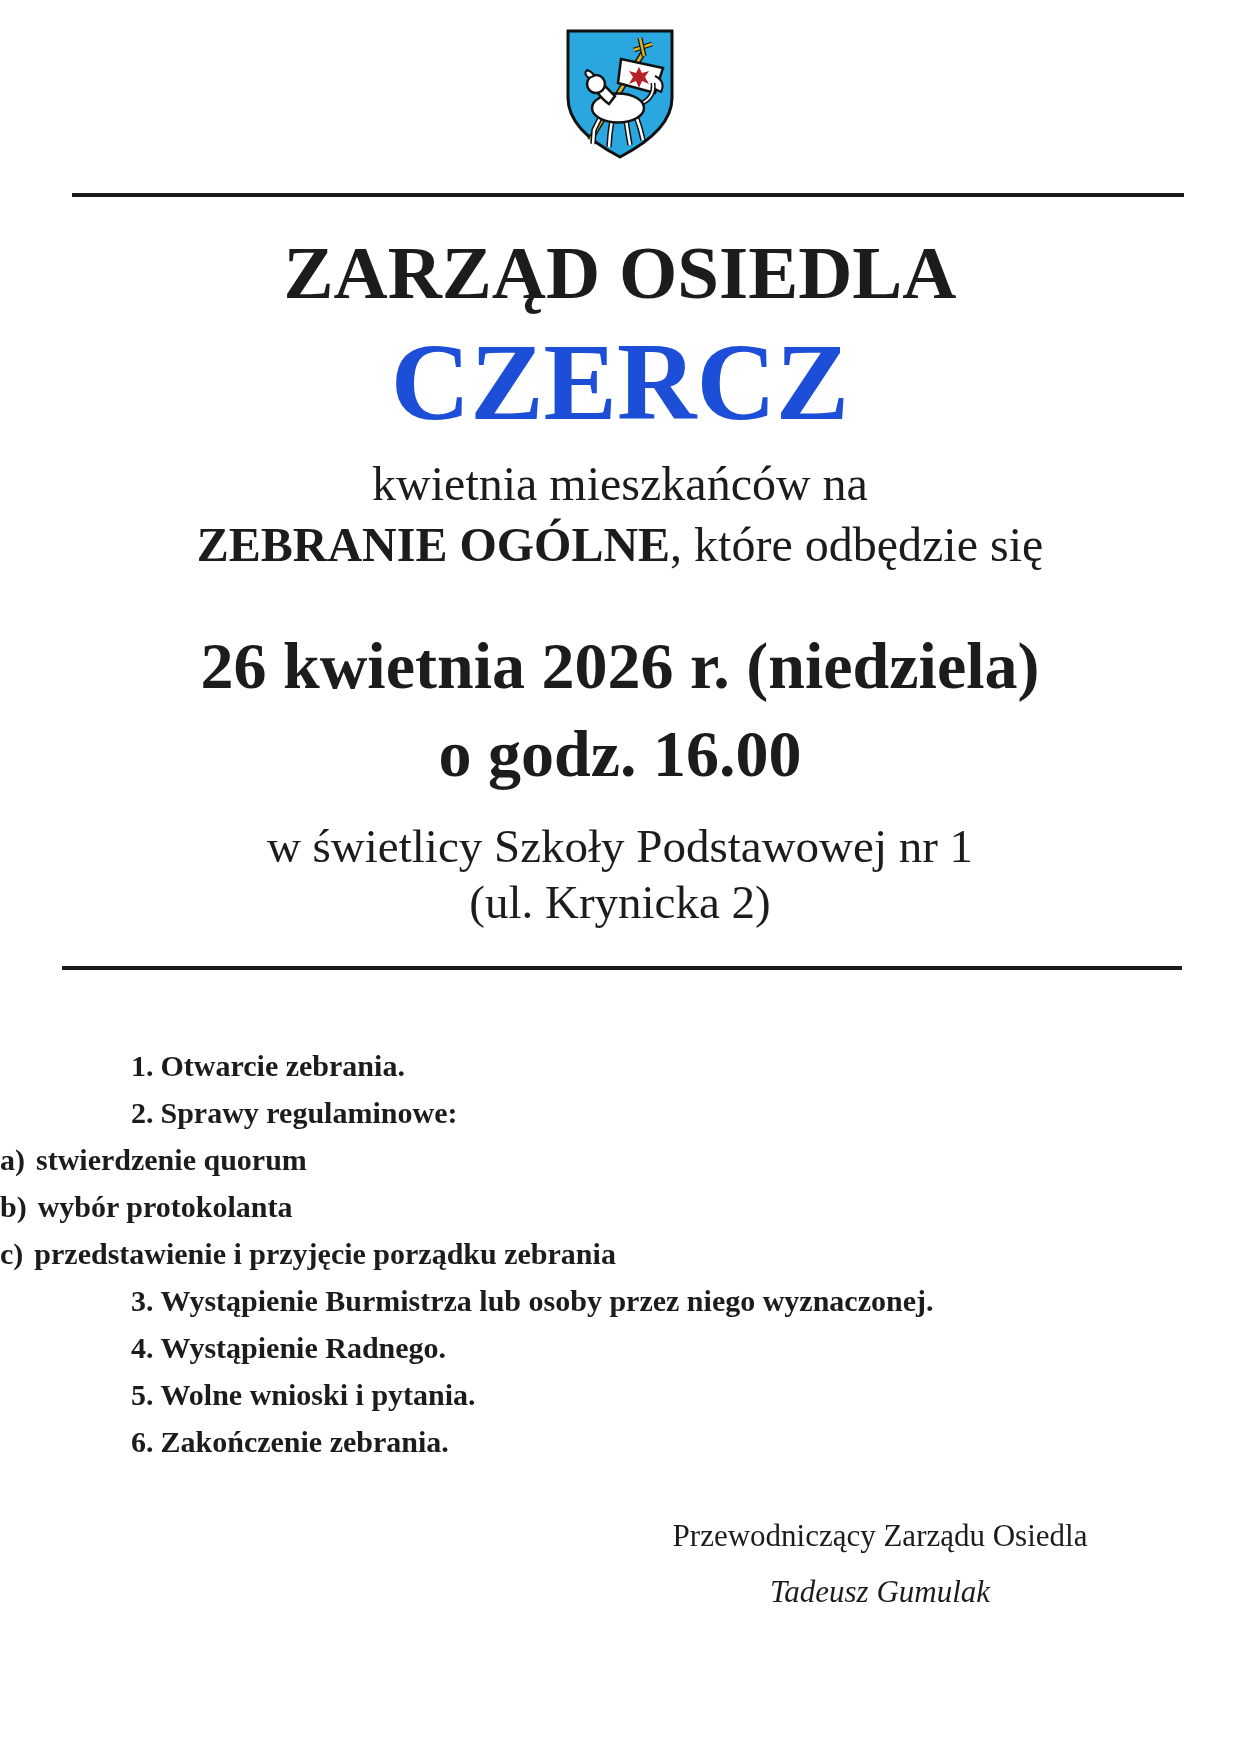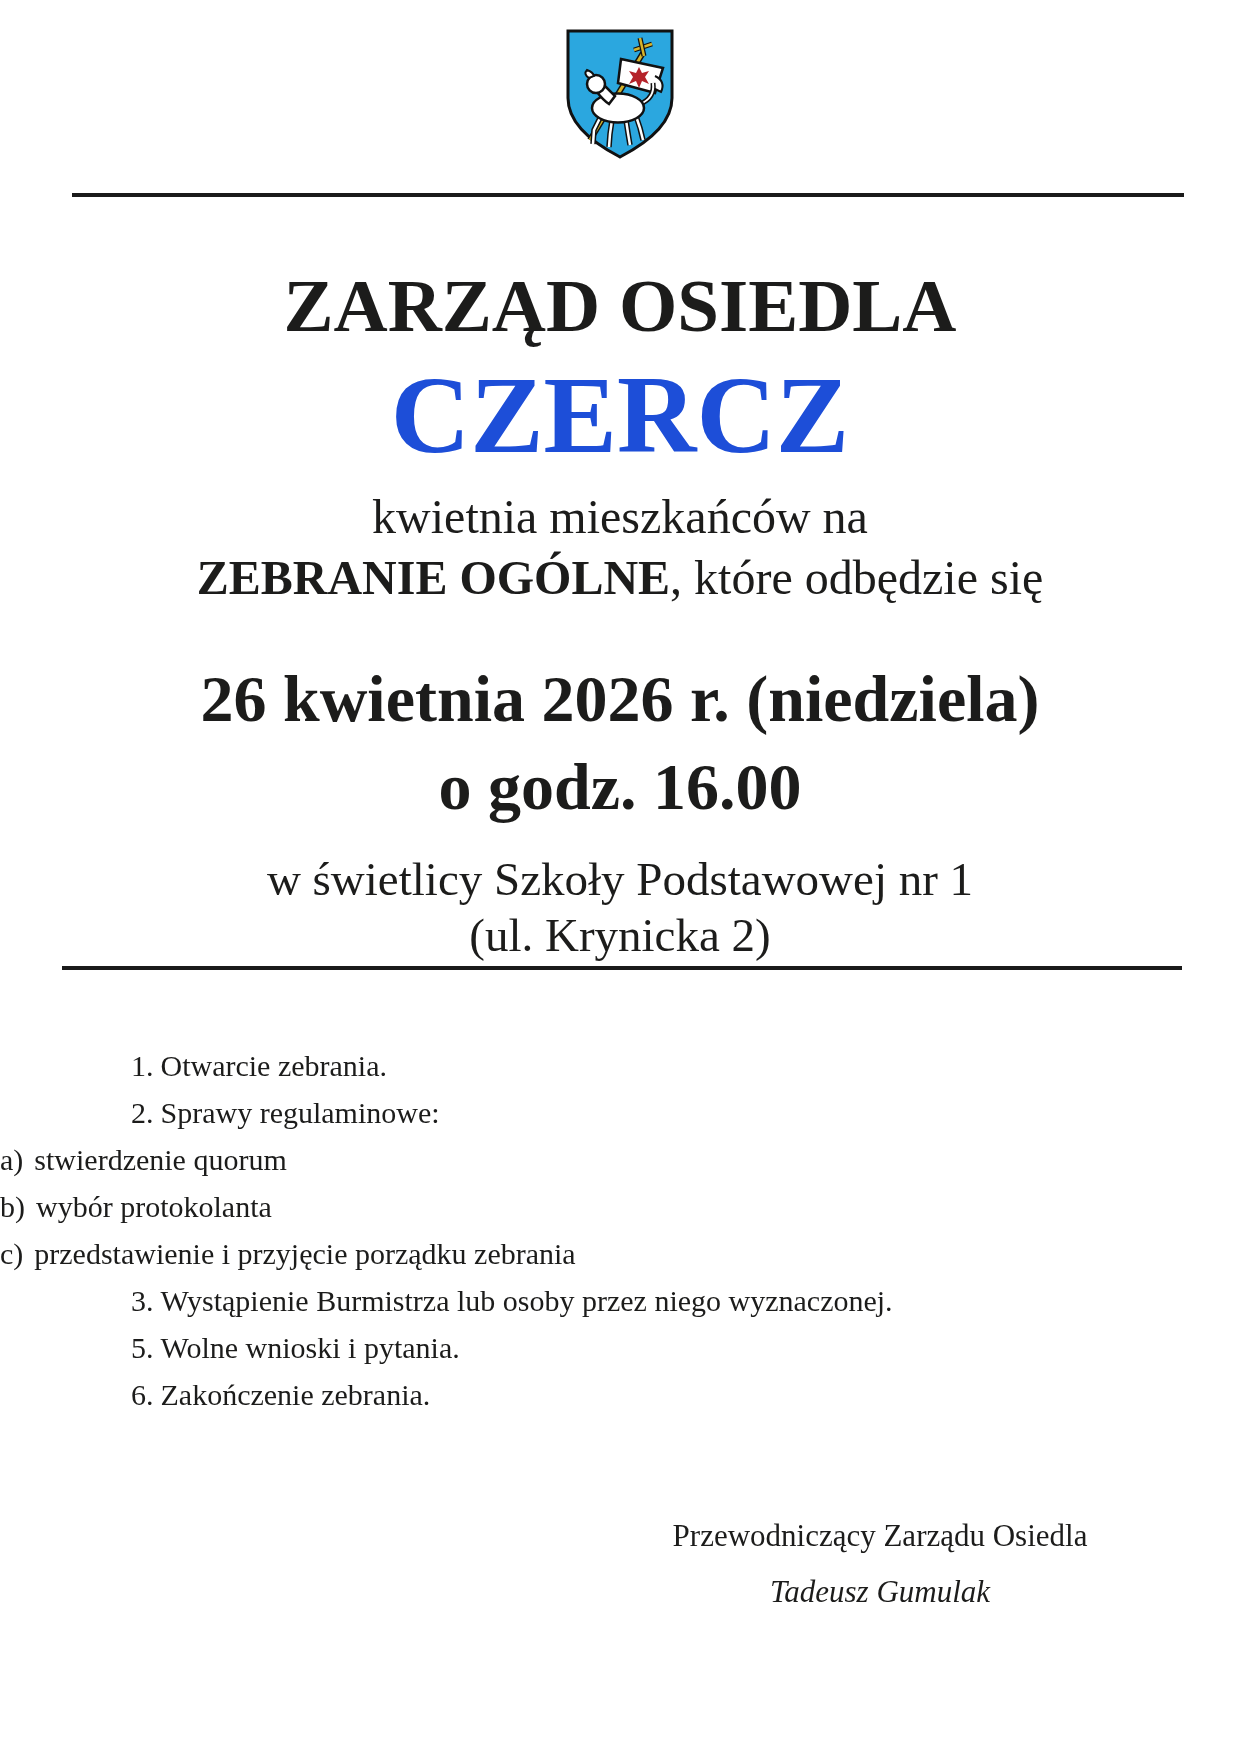--- a/index.html
+++ b/index.html
@@ -6,38 +6,38 @@
   .page{
     position:relative;
     width:1240px;height:1754px;
     margin:0 auto;
     background:#ffffff;
     font-family:"Liberation Serif","DejaVu Serif",serif;
     color:#1c1c1b;
     overflow:hidden;
   }
   .abs{position:absolute;}
-  .centered{left:0;right:0;text-align:center;margin-top:33px;}
+  .centered{left:0;right:0;text-align:center;}
 
   .rule{position:absolute;height:4px;background:#1a1a1a;}
   .rule-top{top:193px;left:72px;width:1112px;}
   .rule-mid{top:966px;left:62px;width:1120px;}
 
   .org-line1{top:228px;font-size:75px;font-weight:bold;line-height:90px;letter-spacing:0px;}
   .org-line2{top:318px;font-size:110px;font-weight:bold;line-height:128px;color:#1d4ed8;}
   .invite1{top:455px;font-size:48px;line-height:58px;}
   .invite2{top:514px;font-size:48px;line-height:62px;}
   .invite2 .b{font-weight:bold;}
   .date-line{top:622px;font-size:66px;font-weight:bold;line-height:88px;}
   .time-line{top:710px;font-size:66px;font-weight:bold;line-height:88px;}
   .venue1{top:818px;font-size:47px;line-height:56px;}
   .venue2{top:874px;font-size:47px;line-height:56px;}
 
   .agenda-heading{top:1008px;left:103px;font-size:30px;line-height:40px;}
-  .agenda-list{top:1042px;left:0;width:1004px;}
+  .agenda-list{top:1042px;left:0;width:1004px;font-weight:bold;}
   .agenda-item{line-height:47px;font-size:30px;white-space:nowrap;}
   .agenda-item.lvl1{padding-left:131px;}
   .agenda-item.lvl2{}
   .agenda-item .marker{display:inline-block;}
   .agenda-item.lvl1 .marker{margin-right:7px;}
   .agenda-item.lvl2 .marker{margin-right:11px;}
 
   .sig-role{top:1516px;left:560px;width:640px;text-align:center;font-size:31px;line-height:40px;}
   .sig-name{top:1572px;left:560px;width:640px;text-align:center;font-size:31px;line-height:40px;font-style:italic;}
 
@@ -101,20 +101,21 @@
   <div class="abs centered venue1">w świetlicy Szkoły Podstawowej nr 1</div>
   <div class="abs centered venue2">(ul. Krynicka 2)</div>
 
   <div class="abs agenda-list">
       <div class="agenda-item lvl1"><span class="marker">1.</span><span class="txt">Otwarcie zebrania.</span></div>
       <div class="agenda-item lvl1"><span class="marker">2.</span><span class="txt">Sprawy regulaminowe:</span></div>
       <div class="agenda-item lvl2"><span class="marker">a)</span><span class="txt">stwierdzenie quorum</span></div>
       <div class="agenda-item lvl2"><span class="marker">b)</span><span class="txt">wybór protokolanta</span></div>
       <div class="agenda-item lvl2"><span class="marker">c)</span><span class="txt">przedstawienie i przyjęcie porządku zebrania</span></div>
       <div class="agenda-item lvl1"><span class="marker">3.</span><span class="txt">Wystąpienie Burmistrza lub osoby przez niego wyznaczonej.</span></div>
+      <div class="agenda-item lvl1"><span class="marker">4.</span><span class="txt">Wystąpienie Radnego.</span></div>
       <div class="agenda-item lvl1"><span class="marker">5.</span><span class="txt">Wolne wnioski i pytania.</span></div>
       <div class="agenda-item lvl1"><span class="marker">6.</span><span class="txt">Zakończenie zebrania.</span></div>
     </div>
 
   <div class="abs sig-role">Przewodniczący Zarządu Osiedla</div>
   <div class="abs sig-name">Tadeusz Gumulak</div>
 
 </div>
 
 </body></html>

